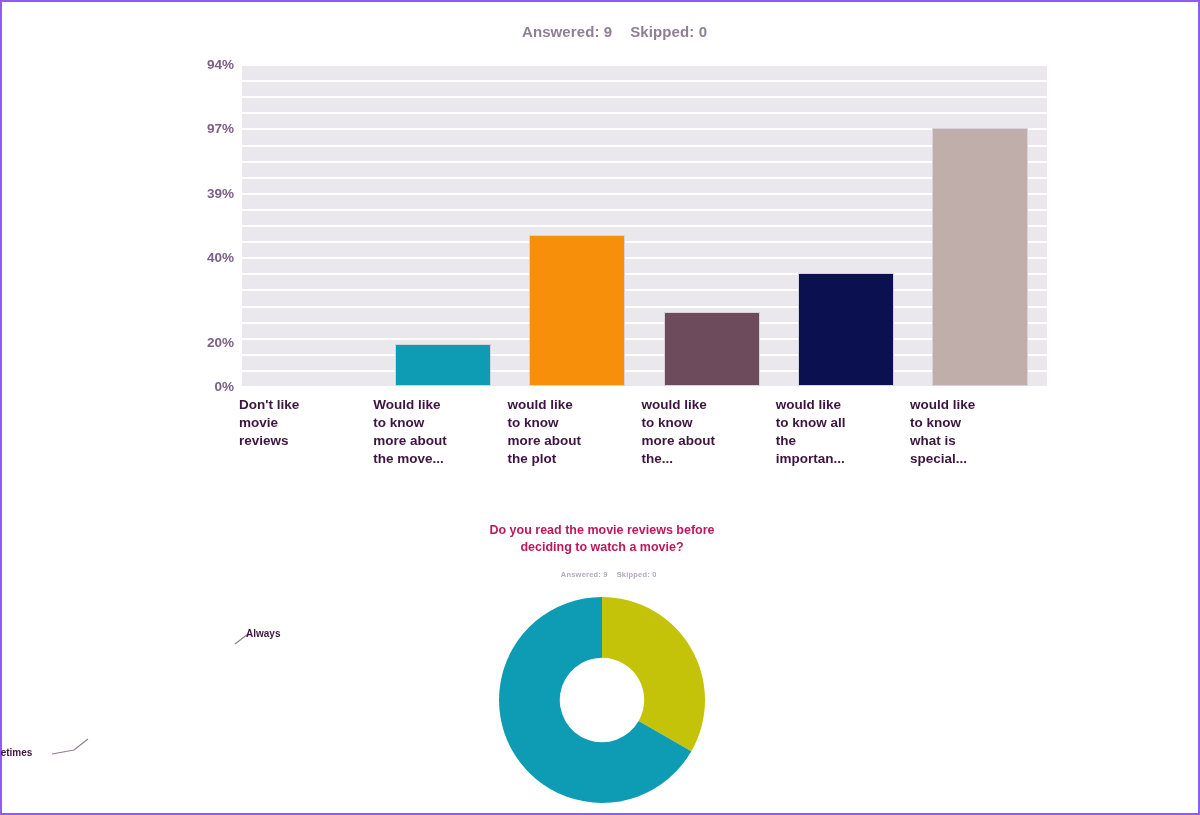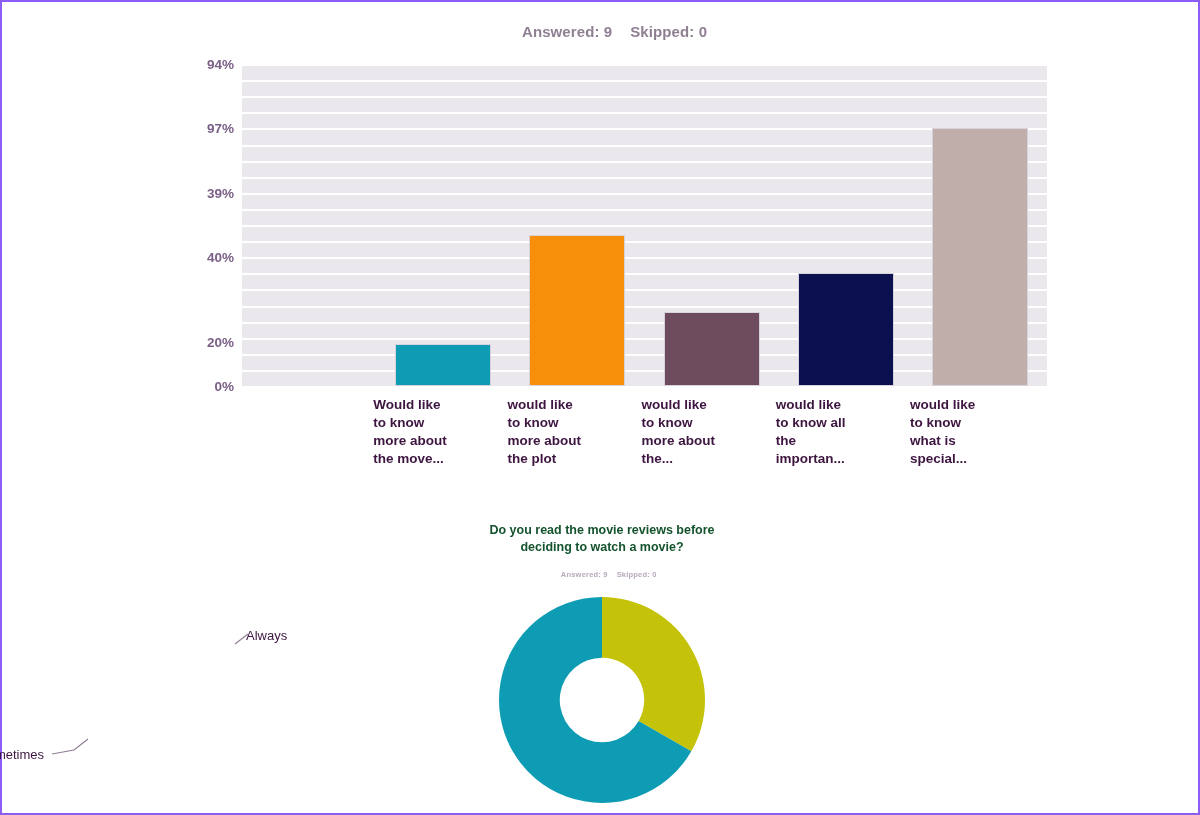--- a/index.html
+++ b/index.html
@@ -116,21 +116,21 @@
   }
   #donut-title {
     position: absolute;
     left: 300px;
     top: 5px;
     width: 600px;
     text-align: center;
     font-size: 12.5px;
     line-height: 17px;
     font-weight: 700;
-    color: #14532d;
+    color: #be185d;
     white-space: pre-line;
   }
   #donut-sub {
     position: absolute;
     left: 300px;
     top: 44px;
     width: 600px;
     text-align: center;
     font-size: 7.5px;
     font-weight: 700;
@@ -140,22 +140,22 @@
   }
   #donut-sub .hdr-gap { display: inline-block; width: 9px; }
 
   #donut-svg {
     position: absolute;
     left: 470px;
     top: 68px;
   }
   .slice-label {
     position: absolute;
-    font-size: 13px;
-    font-weight: 400;
+    font-size: 10px;
+    font-weight: 700;
     color: #3d1540;
     white-space: nowrap;
     text-align: center;
   }
   #label-always { left: 714px; top: 626px; }
   #label-sometimes { left: 447px; top: 745px; }
 </style>
 </head>
 <body>
 
@@ -198,20 +198,23 @@
         <div class="y-tick" style="top: 0px;">94%</div>
       </div>
     <div id="bars-layer">
         <div class="bar" style="left: 153.25px; width: 96px; height: 41.86px; background: rgb(14, 156, 181); border: 1.5px solid rgb(216, 210, 221);"></div>
         <div class="bar" style="left: 287.417px; width: 96px; height: 151.34px; background: rgb(247, 143, 10); border: 1.5px solid rgb(216, 210, 221);"></div>
         <div class="bar" style="left: 421.583px; width: 96px; height: 74.06px; background: rgb(109, 74, 92); border: 1.5px solid rgb(216, 210, 221);"></div>
         <div class="bar" style="left: 555.75px; width: 96px; height: 112.7px; background: rgb(10, 16, 80); border: 1.5px solid rgb(216, 210, 221);"></div>
         <div class="bar" style="left: 689.917px; width: 96px; height: 257.6px; background: rgb(191, 174, 170); border: 1.5px solid rgb(216, 210, 221);"></div>
       </div>
     <div id="x-labels">
+        <div class="x-label" style="left: -2.91667px; width: 126px;">Don't like
+movie
+reviews</div>
         <div class="x-label" style="left: 131.25px; width: 126px;">Would like
 to know
 more about
 the move...</div>
         <div class="x-label" style="left: 265.417px; width: 126px;">would like
 to know
 more about
 the plot</div>
         <div class="x-label" style="left: 399.583px; width: 126px;">would like
 to know

